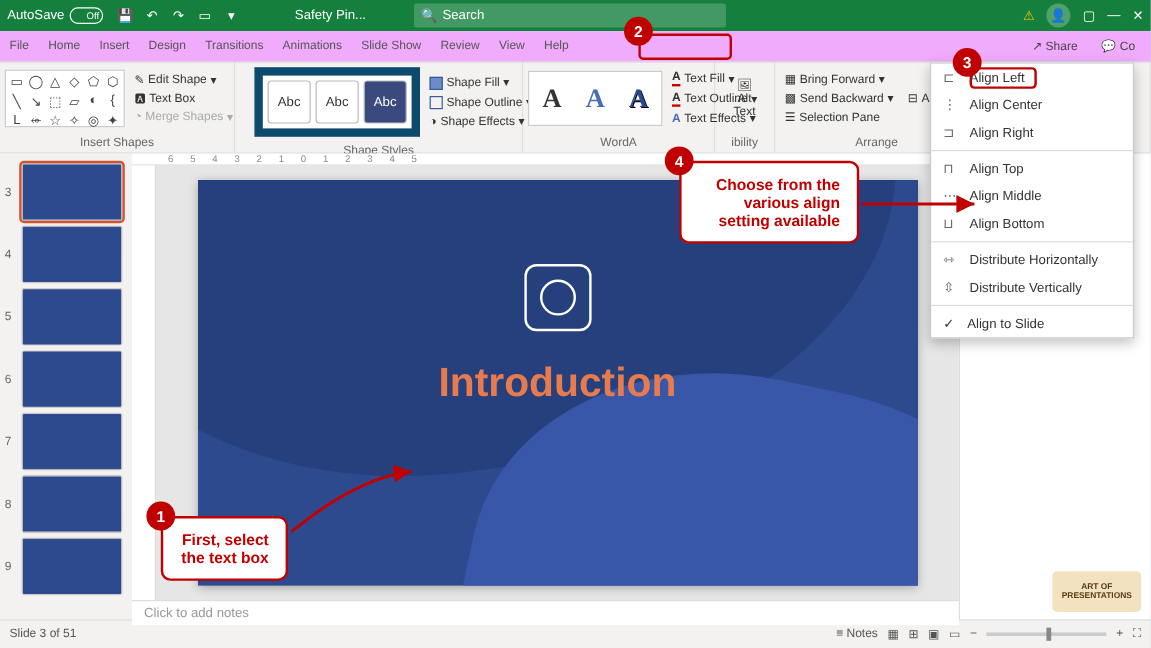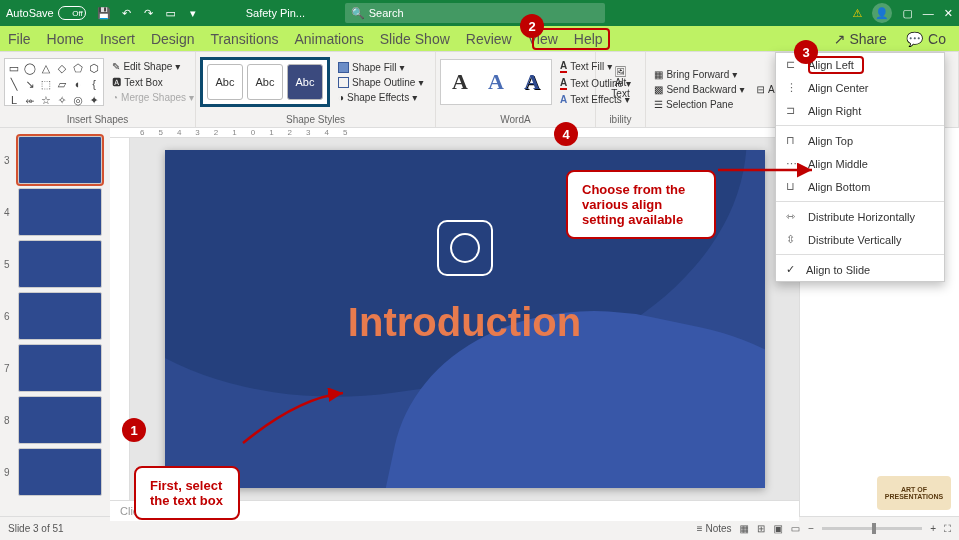--- a/index.html
+++ b/index.html
@@ -8,40 +8,40 @@
 .titlebar { height: 26px; background: #15803d; display: flex; align-items: center; color: #fff; font-size: 11px; }
 .titlebar .autosave { display: flex; align-items: center; gap: 4px; padding: 0 6px; }
 .titlebar .autosave .toggle { width: 28px; height: 14px; border: 1px solid #fff; border-radius: 7px; display: flex; align-items: center; padding: 0 2px; font-size: 8px; justify-content: flex-end; }
 .titlebar .qat { display: flex; gap: 8px; padding: 0 6px; }
 .titlebar .qat-icon { width: 14px; height: 14px; display: flex; align-items: center; justify-content: center; }
 .titlebar .doc-title { margin-left: 40px; font-size: 11px; }
 .titlebar .searchbox { margin-left: 40px; width: 260px; height: 20px; background: rgba(255,255,255,.2); border-radius: 2px; display: flex; align-items: center; padding: 0 6px; gap: 4px; }
 .titlebar .right { margin-left: auto; display: flex; gap: 10px; padding: 0 6px; align-items: center; }
 .titlebar .avatar { width: 20px; height: 20px; border-radius: 50%; background: rgba(255,255,255,.25); display: flex; align-items: center; justify-content: center; }
 
-.tabs { height: 26px; background: #bef264; display: flex; align-items: center; border-bottom: 1px solid #ddd; font-size: 14px; color: #555; position: relative; }
+.tabs { height: 26px; background: #f0abfc; display: flex; align-items: center; border-bottom: 1px solid #ddd; font-size: 10px; color: #555; position: relative; }
 .tabs .tab { padding: 0 8px; cursor: pointer; height: 100%; display: flex; align-items: center; }
 .tabs .tab.active { color: #b7472a; border-bottom: 2px solid #b7472a; }
 .tabs .right-actions { margin-left: auto; display: flex; gap: 6px; padding-right: 6px; color: #444; }
 .tabs .right-actions .btn { border: 1px solid transparent; padding: 2px 6px; cursor: pointer; }
 
 .ribbon { height: 76px; background: #f3f2f1; display: flex; border-bottom: 1px solid #ddd; font-size: 11px; }
 .ribbon-group { border-right: 1px solid #e1dfdd; display: flex; flex-direction: column; }
 .ribbon-group .body { flex: 1; display: flex; align-items: center; padding: 4px; gap: 4px; }
 .ribbon-group .label { text-align: center; font-size: 10px; color: #666; padding: 2px 0; }
 
 .insertshapes { width: 196px; }
 .shape-gallery { width: 100px; height: 48px; display: grid; grid-template-columns: repeat(6,14px); grid-template-rows: repeat(3,14px); gap: 2px; padding: 2px; border: 1px solid #ccc; background: #fff; }
 .shape-gallery .s { width: 14px; height: 14px; color: #444; font-size: 11px; display: flex; align-items: center; justify-content: center; }
 .vbtns { display: flex; flex-direction: column; gap: 2px; font-size: 10px; color: #333; }
 .vbtns .b { padding: 1px 4px; white-space: nowrap; cursor: pointer; display: flex; align-items: center; gap: 3px; }
 .vbtns .b.dis { color: #aaa; }
 
 .shapestyles { width: 240px; }
-.style-gallery { display: flex; gap: 4px; border: 3px solid #0c4a6e; padding: 4px; background: #fff; }
+.style-gallery { display: flex; gap: 4px; border: 7px solid #0c4a6e; padding: 4px; background: #fff; margin-left: 12px; }
 .style-thumb { width: 36px; height: 36px; border: 1px solid #bbb; border-radius: 3px; display: flex; align-items: center; justify-content: center; font-size: 11px; background: #fff; }
 .style-thumb.d { background: #3b4a7e; color: #fff; }
 .shape-fill-col { display: flex; flex-direction: column; gap: 2px; font-size: 10px; }
 .shape-fill-col .b { padding: 1px 4px; cursor: pointer; display: flex; align-items: center; gap: 3px; white-space: nowrap; }
 
 .wordart { width: 160px; }
 .wa-gallery { display: flex; gap: 6px; border: 1px solid #ccc; padding: 4px; background: #fff; }
 .wa-thumb { width: 30px; height: 36px; display: flex; align-items: center; justify-content: center; font-family: "Times New Roman", serif; font-size: 22px; font-weight: bold; }
 .text-fill-col { display: flex; flex-direction: column; gap: 2px; font-size: 10px; }
 .text-fill-col .b { padding: 1px 4px; cursor: pointer; white-space: nowrap; display: flex; align-items: center; gap: 3px; }
@@ -67,21 +67,21 @@
 .editor { flex: 1; background: #e6e6e6; position: relative; display: flex; flex-direction: column; }
 .ruler-h { height: 18px; background: #fff; border-bottom: 1px solid #ddd; font-size: 8px; color: #888; display: flex; align-items: center; padding-left: 30px; letter-spacing: 14px; }
 .canvas-wrap { flex: 1; display: flex; }
 .ruler-v { width: 20px; background: #fff; border-right: 1px solid #ddd; }
 .slide-area { flex: 1; display: flex; align-items: flex-start; justify-content: center; padding: 12px; overflow: hidden; }
 .slide { width: 600px; height: 338px; background: #2e4a8f; position: relative; box-shadow: 0 2px 8px rgba(0,0,0,.3); overflow: hidden; }
 .wave1 { position: absolute; width: 700px; height: 500px; background: #25407d; border-radius: 45%; top: -260px; left: -120px; transform: rotate(-8deg); }
 .wave2 { position: absolute; width: 500px; height: 400px; background: #3857a8; border-radius: 45%; bottom: -230px; right: -120px; transform: rotate(12deg); }
 .slide .icon-circle { position:absolute; top:70px; left:50%; transform:translateX(-50%); width:56px; height:56px; border:2px solid #fff; border-radius:10px; display:flex; align-items:center; justify-content:center; }
 .slide .icon-circle::after { content:""; width:26px; height:26px; border:2px solid #fff; border-radius:50%; }
-.slide-title { position:absolute; top:150px; width:100%; text-align:center; font-size:40px; font-weight:600; color:#e87b4e; }
+.slide-title { position:absolute; top:150px; width:100%; text-align:center; font-size:34px; font-weight:600; color:#e87b4e; }
 .textbox { position:absolute; top:212px; left:50%; transform:translateX(-50%); width:360px; padding:14px 10px; border:1px solid #bbb; color:#fff; font-size:13px; line-height:1.4; text-align:center; }
 .handle { position:absolute; width:7px; height:7px; background:#fff; border:1px solid #888; }
 .h-tl{top:-4px;left:-4px}.h-tr{top:-4px;right:-4px}.h-bl{bottom:-4px;left:-4px}.h-br{bottom:-4px;right:-4px}
 .h-t{top:-4px;left:50%;margin-left:-4px}.h-b{bottom:-4px;left:50%;margin-left:-4px}
 .h-l{left:-4px;top:50%;margin-top:-4px}.h-r{right:-4px;top:50%;margin-top:-4px}
 .rot{position:absolute;top:-22px;left:50%;margin-left:-5px;width:10px;height:10px;border:1px solid #888;border-radius:50%;background:#fff}
 
 .notes { height: 24px; background: #fff; border-top: 1px solid #ddd; padding: 4px 10px; color: #999; font-size: 11px; }
 
 .statusbar { height: 24px; background: #f3f2f1; border-top: 1px solid #ddd; display: flex; align-items: center; font-size: 10px; color: #555; padding: 0 8px; gap: 10px; }
@@ -94,21 +94,21 @@
 .format-pane .radio { width:10px; height:10px; border:1px solid #888; border-radius:50%; }
 .format-pane .caret { color:#666; }
 
 .align-menu { position:absolute; top:52px; right:14px; width:170px; background:#fff; border:1px solid #ccc; box-shadow:0 4px 10px rgba(0,0,0,.25); font-size:11px; z-index:50; }
 .align-menu .item { padding:5px 10px; display:flex; align-items:center; gap:8px; cursor:pointer; }
 .align-menu .sep { height:1px; background:#ddd; margin:3px 0; }
 .align-menu .check { width:12px; }
 .align-menu .dis { color:#aaa; }
 .align-menu .ic { width:14px; color:#666; font-size:11px; }
 
-.callout { position:absolute; background:#fff; border:2px solid #c00000; border-radius:8px; padding:10px 14px; color:#c00000; font-weight:bold; font-size:13px; text-align:left; z-index:60;margin-top:36px; }
+.callout { position:absolute; background:#fff; border:2px solid #c00000; border-radius:8px; padding:10px 14px; color:#c00000; font-weight:bold; font-size:13px; text-align:right; z-index:60; }
 .badge { position:absolute; width:24px; height:24px; background:#c00000; color:#fff; border-radius:50%; display:flex; align-items:center; justify-content:center; font-weight:bold; font-size:13px; z-index:61; }
 .redbox { position:absolute; border:2px solid #c00000; border-radius:4px; z-index:61; pointer-events:none; }
 
 .arrow-svg { position:absolute; z-index:59; pointer-events:none; }
 
 .watermark { position:absolute; right:8px; bottom:30px; width:74px; height:34px; background:#f2e2c0; border-radius:4px; font-size:7px; font-weight:bold; color:#5a3a10; display:flex; align-items:center; justify-content:center; text-align:center; }
 
 .sq-icon{width:11px;height:11px;background:#6b8dc7;border:1px solid #3a5a99;display:inline-block}
 .line-icon{width:12px;height:2px;background:#3a5a99;display:inline-block}
 </style>
@@ -236,20 +236,21 @@
     <div class="body">
       <div class="arr-col">
         <div class="b">▦ <span>Bring Forward</span> ▾</div>
         <div class="b">▩ <span>Send Backward</span> ▾</div>
         <div class="b">☰ <span>Selection Pane</span></div>
       </div>
       <div class="arr-col">
         <div class="b">⊟ <span>Align</span> ▾</div>
       </div>
     </div>
+    <div class="label">Arrange</div>
   </div>
 
   <div class="ribbon-group size">
     <div class="body">
       <span>⇕</span>
       <input class="size-input" value="1.92&quot;" style="">
       <span>⇅</span>
     </div>
   </div>
 </div>

